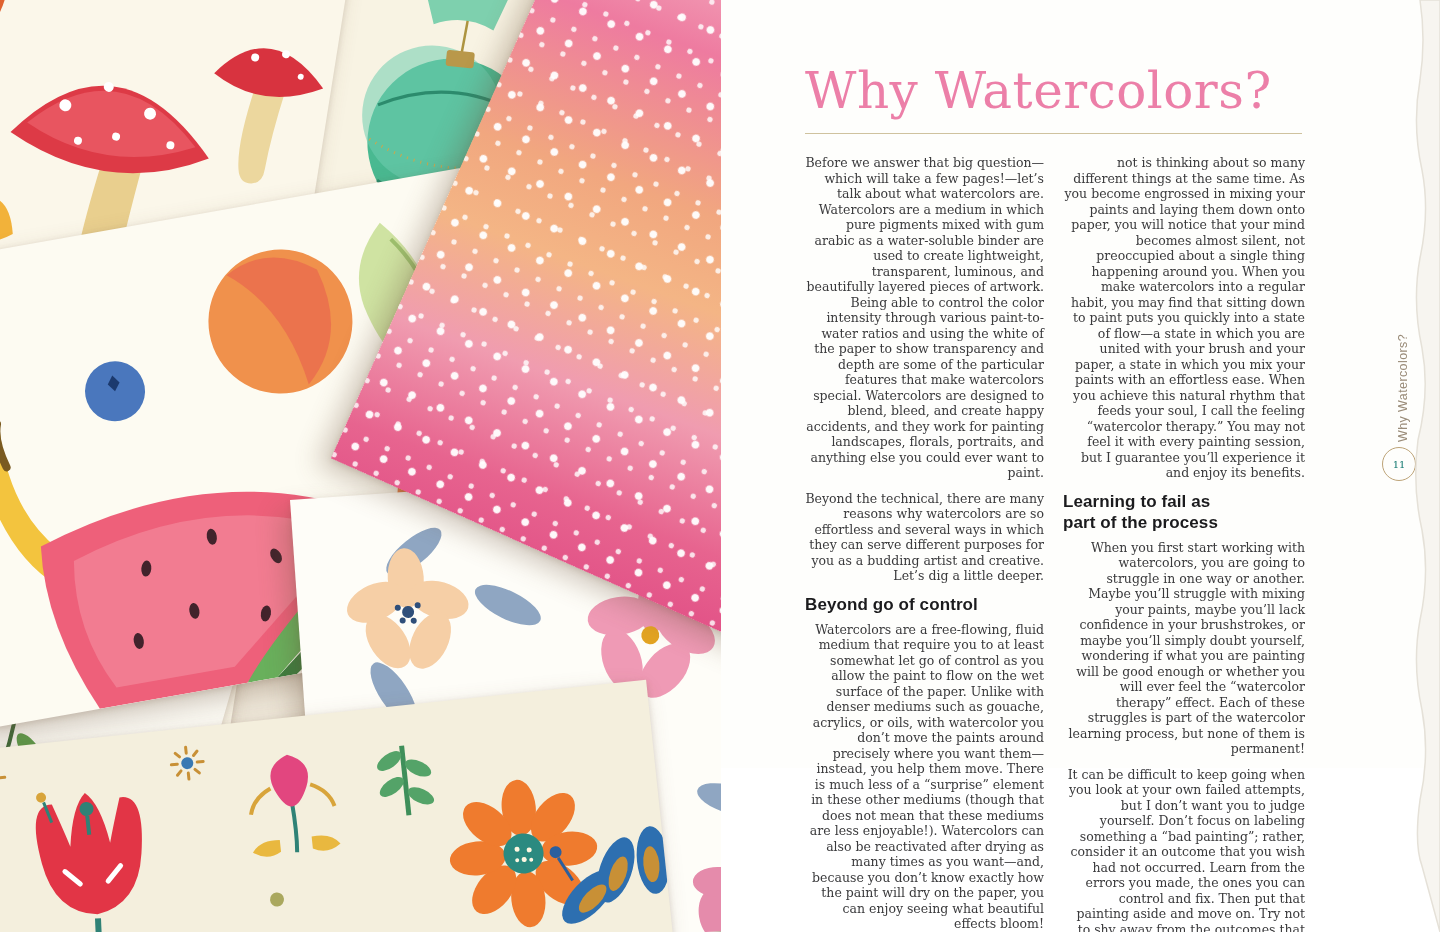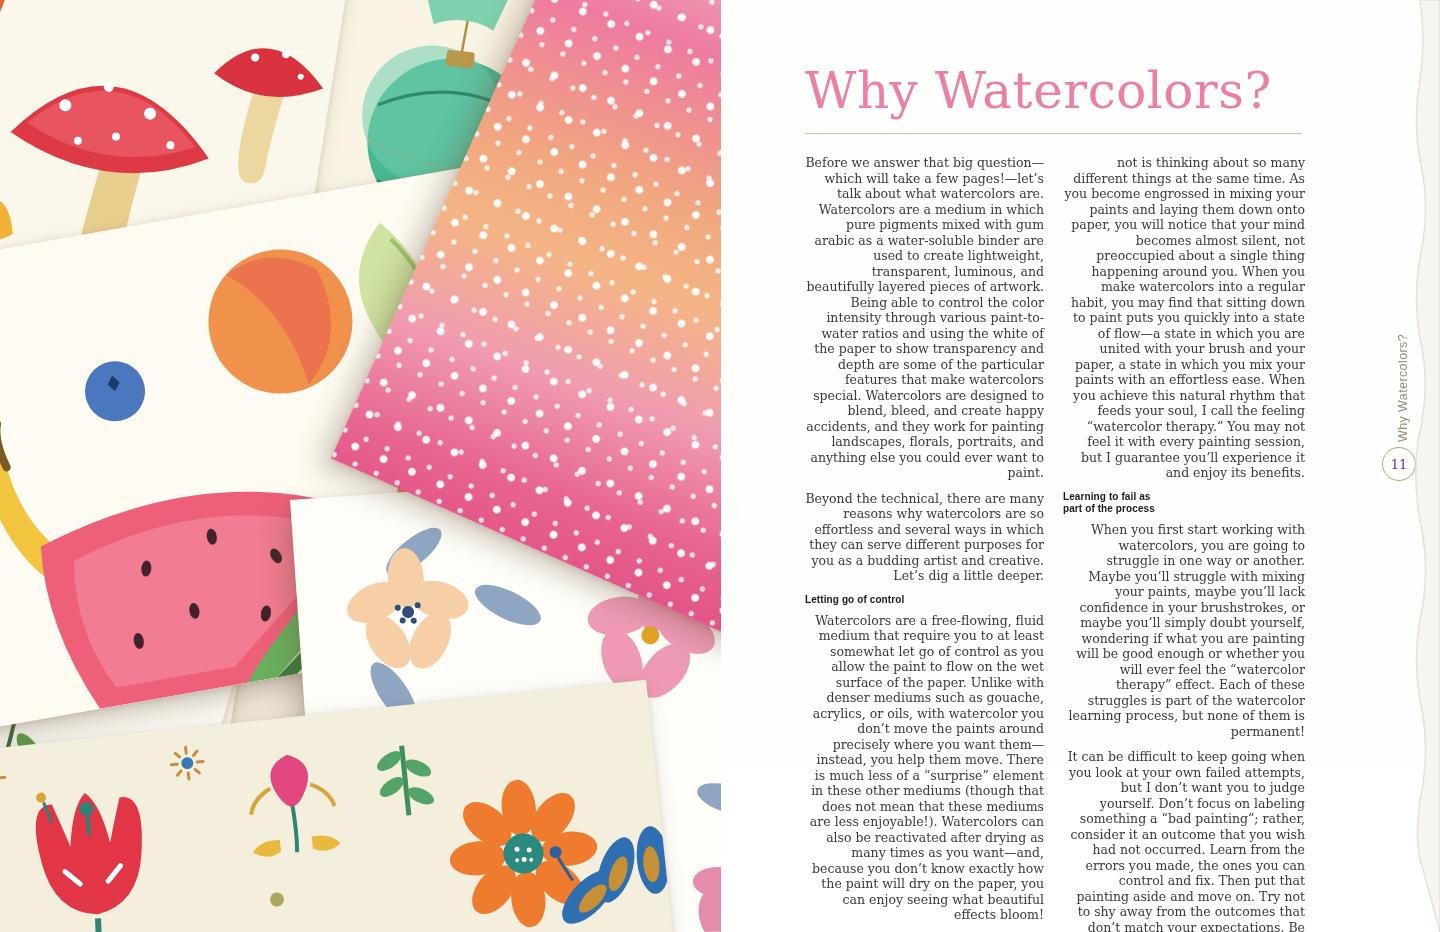--- a/index.html
+++ b/index.html
@@ -42,33 +42,33 @@
                 font-family:"DejaVu Serif", serif; font-size:50px; font-weight:400;
                 color:#ec7fa8; letter-spacing:.5px; white-space:nowrap; }
   .title-rule { position:absolute; left:84px; top:133px; width:497px; height:1px;
                 background:#cfc29e; }
   .cols { position:absolute; left:84px; top:155px; width:500px;
           display:flex; gap:19px; }
   .col { font-size:12.5px; line-height:1.24; color:#3a3a3c; }
   .col-1 { width:239px; }
   .col-2 { width:242px; }
   .col p { margin:0 0 10px 0;text-align:right; }
-  .col h3 { font-family:"Liberation Sans", sans-serif; font-size:10px;
+  .col h3 { font-family:"Liberation Sans", sans-serif; font-size:17px;
             font-weight:bold; color:#1b1b1d; margin:10px 0 7px 0;
             letter-spacing:.1px; white-space:pre-line; }
   .col h3:first-child { margin-top:0; }
 
   .vertical-label { position:absolute; left:675px; top:442px;
                     transform:rotate(-90deg); transform-origin:left top;
                     font-family:"Liberation Sans", sans-serif; font-size:12.5px;
                     color:#9a8c79; letter-spacing:.4px; white-space:nowrap; }
   .page-number { position:absolute; left:661px; top:447px; width:34px; height:34px;
                  border:1px solid #bda377; border-radius:50%;
                  display:flex; align-items:center; justify-content:center;
-                 color:#6d28d9; font-size:13px; font-family:"DejaVu Serif", serif; }
+                 color:#0f766e; font-size:10px; font-family:"DejaVu Serif", serif; }
 
   .deckle { position:absolute; right:0; top:0; width:34px; height:932px; }
 </style>
 </head>
 <body>
 
 <div class="photo">
 
   <div class="sheet sheet-ornaments">
     <svg width="640" height="600" viewBox="0 0 640 600">
@@ -499,21 +499,21 @@
 
 <div class="page">
 
   <h1 class="page-title">Why Watercolors?</h1>
   <div class="title-rule"></div>
 
   <div class="cols">
     <div class="col col-1">
       <p>Before we answer that big question—which will take a few pages!—let’s talk about what watercolors are. Watercolors are a medium in which pure pigments mixed with gum arabic as a water-soluble binder are used to create lightweight, transparent, luminous, and beautifully layered pieces of artwork. Being able to control the color intensity through various paint-to-water ratios and using the white of the paper to show transparency and depth are some of the particular features that make watercolors special. Watercolors are designed to blend, bleed, and create happy accidents, and they work for painting landscapes, florals, portraits, and anything else you could ever want to paint.</p>
       <p>Beyond the technical, there are many reasons why watercolors are so effortless and several ways in which they can serve different purposes for you as a budding artist and creative. Let’s dig a little deeper.</p>
-      <h3>Letting go of control</h3>
+      <h3>Beyond go of control</h3>
       <p>Watercolors are a free-flowing, fluid medium that require you to at least somewhat let go of control as you allow the paint to flow on the wet surface of the paper. Unlike with denser mediums such as gouache, acrylics, or oils, with watercolor you don’t move the paints around precisely where you want them—instead, you help them move. There is much less of a “surprise” element in these other mediums (though that does not mean that these mediums are less enjoyable!). Watercolors can also be reactivated after drying as many times as you want—and, because you don’t know exactly how the paint will dry on the paper, you can enjoy seeing what beautiful effects bloom!</p>
 
     </div>
     <div class="col col-2">
       <p>not is thinking about so many different things at the same time. As you become engrossed in mixing your paints and laying them down onto paper, you will notice that your mind becomes almost silent, not preoccupied about a single thing happening around you. When you make watercolors into a regular habit, you may find that sitting down to paint puts you quickly into a state of flow—a state in which you are united with your brush and your paper, a state in which you mix your paints with an effortless ease. When you achieve this natural rhythm that feeds your soul, I call the feeling “watercolor therapy.” You may not feel it with every painting session, but I guarantee you’ll experience it and enjoy its benefits.</p>
       <h3>Learning to fail as
 part of the process</h3>
       <p>When you first start working with watercolors, you are going to struggle in one way or another. Maybe you’ll struggle with mixing your paints, maybe you’ll lack confidence in your brushstrokes, or maybe you’ll simply doubt yourself, wondering if what you are painting will be good enough or whether you will ever feel the “watercolor therapy” effect. Each of these struggles is part of the watercolor learning process, but none of them is permanent!</p>
       <p>It can be difficult to keep going when you look at your own failed attempts, but I don’t want you to judge yourself. Don’t focus on labeling something a “bad painting”; rather, consider it an outcome that you wish had not occurred. Learn from the errors you made, the ones you can control and fix. Then put that painting aside and move on. Try not to shy away from the outcomes that don’t match your expectations. Be glad that you made those mistakes, because you surely taught yourself at least one lesson that will make you better at watercolors tomorrow.</p>
     </div>

